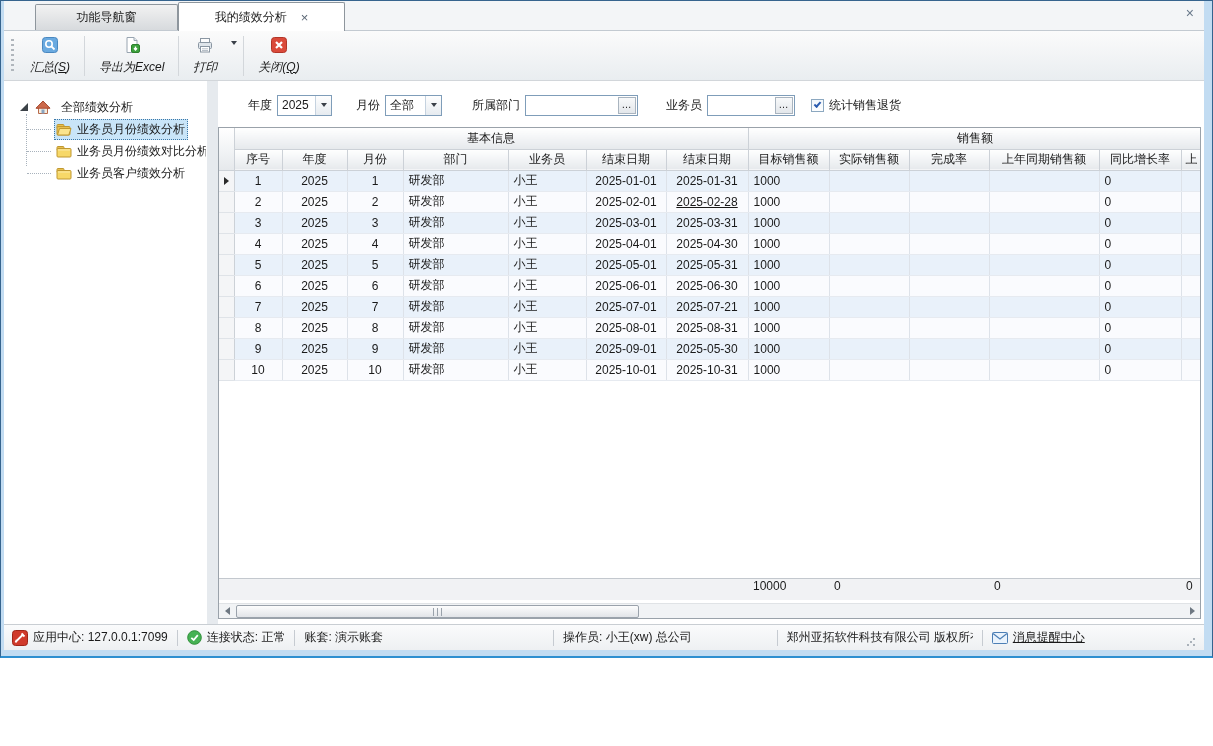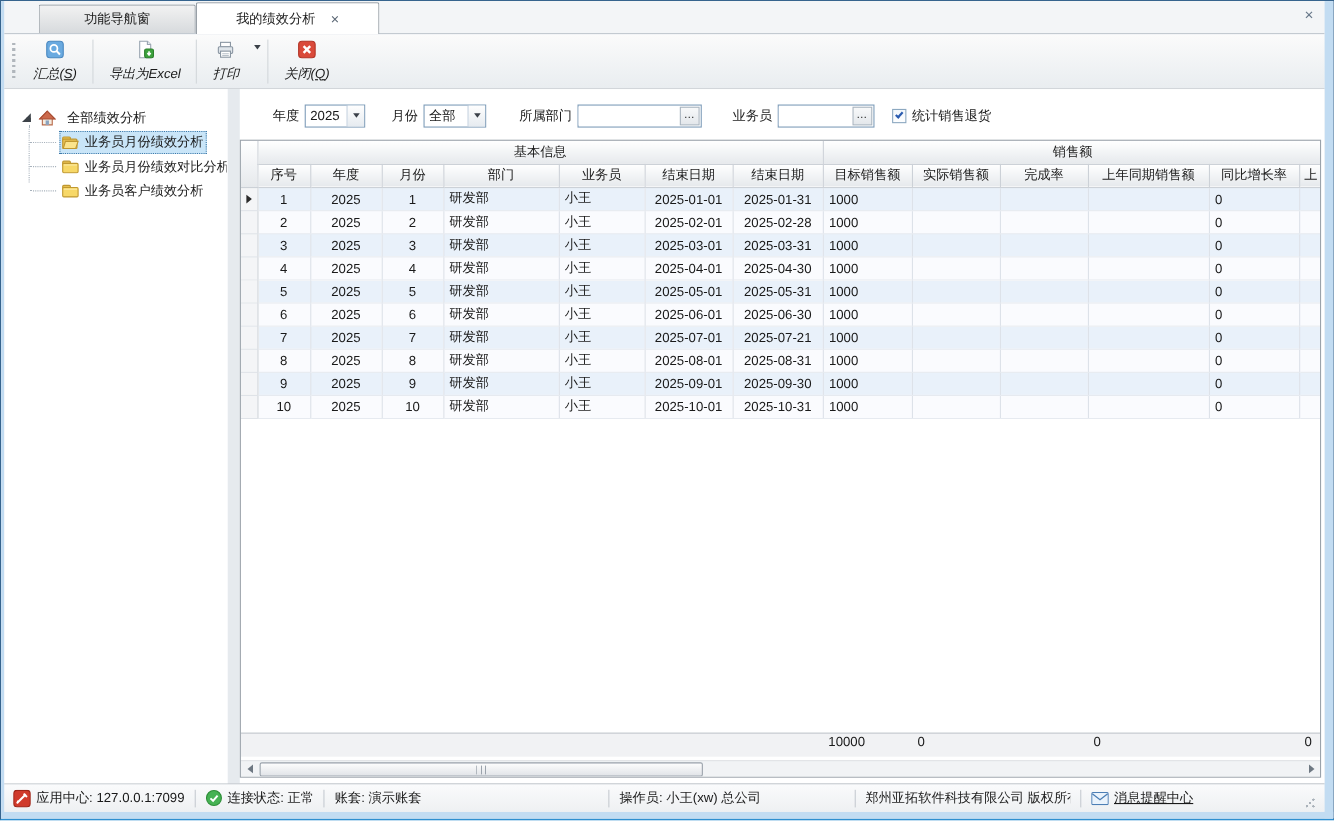--- a/index.html
+++ b/index.html
@@ -1,19 +1,19 @@
 <!DOCTYPE html>
 <html><head>
 <meta charset="utf-8">
 <style>
   * { box-sizing: border-box; margin: 0; padding: 0; }
   html,body { background:#fff; }
   body { font-family: "Liberation Sans", "DejaVu Sans", sans-serif; font-size:12px; color:#1a1a1a; }
 
-  .window { width:1213px; height:746px; border:1px solid #36648e; border-bottom:2px solid #2e8fd0; position:relative; background:#f0f0f0; }
+  .window { width:1213px; height:658px; border:1px solid #36648e; border-bottom:2px solid #2e8fd0; position:relative; background:#f0f0f0; }
   .window-inner { width:100%; height:100%; border-left:3px solid #c2dcf2; border-right:8px solid #c2dcf2; border-bottom:6px solid #c2dcf2; display:flex; flex-direction:column; background:#f0f2f4; }
 
   
   .tab-bar { height:30px; flex:0 0 30px; background:#f3f5f7; display:flex; align-items:flex-end; padding-left:31px; position:relative; border-bottom:1px solid #c3cad1; }
   .tab { display:flex; align-items:center; justify-content:center; border:1px solid #8e969d; border-bottom:none; border-radius:2px 2px 0 0; cursor:default; }
   .tab.inactive { width:143px; height:26px; background:linear-gradient(#f2f2f2,#d7dadd); margin-bottom:0; }
   .tab.active { width:167px; height:29px; background:#ffffff; margin-bottom:-1px; z-index:2; position:relative; }
   .tab-label { white-space:nowrap; }
   .tab-close { margin-left:14px; color:#5a6674; font-size:13px; line-height:1; cursor:pointer; }
   .window-close { position:absolute; right:10px; top:5px; color:#68788a; font-size:14px; line-height:1; cursor:pointer; }
@@ -307,21 +307,21 @@
                   <td style="text-align: left;"></td>
                 </tr>
                 <tr class="even">
                   <td class="rowhdr"></td>
                   <td style="text-align: center;">2</td>
                   <td style="text-align: center;">2025</td>
                   <td style="text-align: center;">2</td>
                   <td style="text-align: left;">研发部</td>
                   <td style="text-align: left;">小王</td>
                   <td style="text-align: center;">2025-02-01</td>
-                  <td style="text-align: center;">2025-02-28</td>
+                  <td style="text-align: center; text-decoration: underline;">2025-02-28</td>
                   <td style="text-align: left;">1000</td>
                   <td style="text-align: left;"></td>
                   <td style="text-align: left;"></td>
                   <td style="text-align: left;"></td>
                   <td style="text-align: left;">0</td>
                   <td style="text-align: left;"></td>
                 </tr>
                 <tr class="odd">
                   <td class="rowhdr"></td>
                   <td style="text-align: center;">3</td>
@@ -419,21 +419,21 @@
                   <td style="text-align: left;"></td>
                 </tr>
                 <tr class="odd">
                   <td class="rowhdr"></td>
                   <td style="text-align: center;">9</td>
                   <td style="text-align: center;">2025</td>
                   <td style="text-align: center;">9</td>
                   <td style="text-align: left;">研发部</td>
                   <td style="text-align: left;">小王</td>
                   <td style="text-align: center;">2025-09-01</td>
-                  <td style="text-align: center;">2025-09-30</td>
+                  <td style="text-align: center;">2025-05-30</td>
                   <td style="text-align: left;">1000</td>
                   <td style="text-align: left;"></td>
                   <td style="text-align: left;"></td>
                   <td style="text-align: left;"></td>
                   <td style="text-align: left;">0</td>
                   <td style="text-align: left;"></td>
                 </tr>
                 <tr class="even">
                   <td class="rowhdr"></td>
                   <td style="text-align: center;">10</td>

